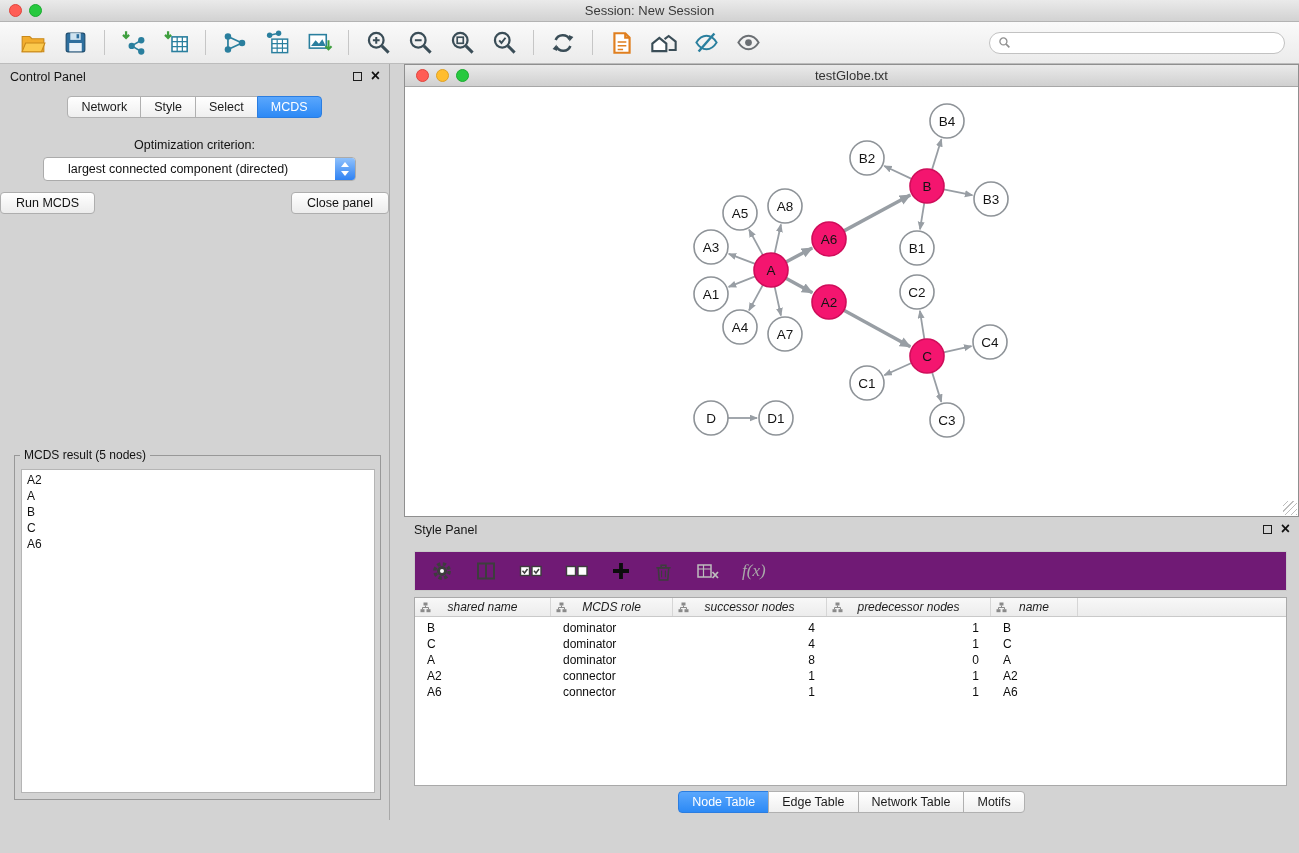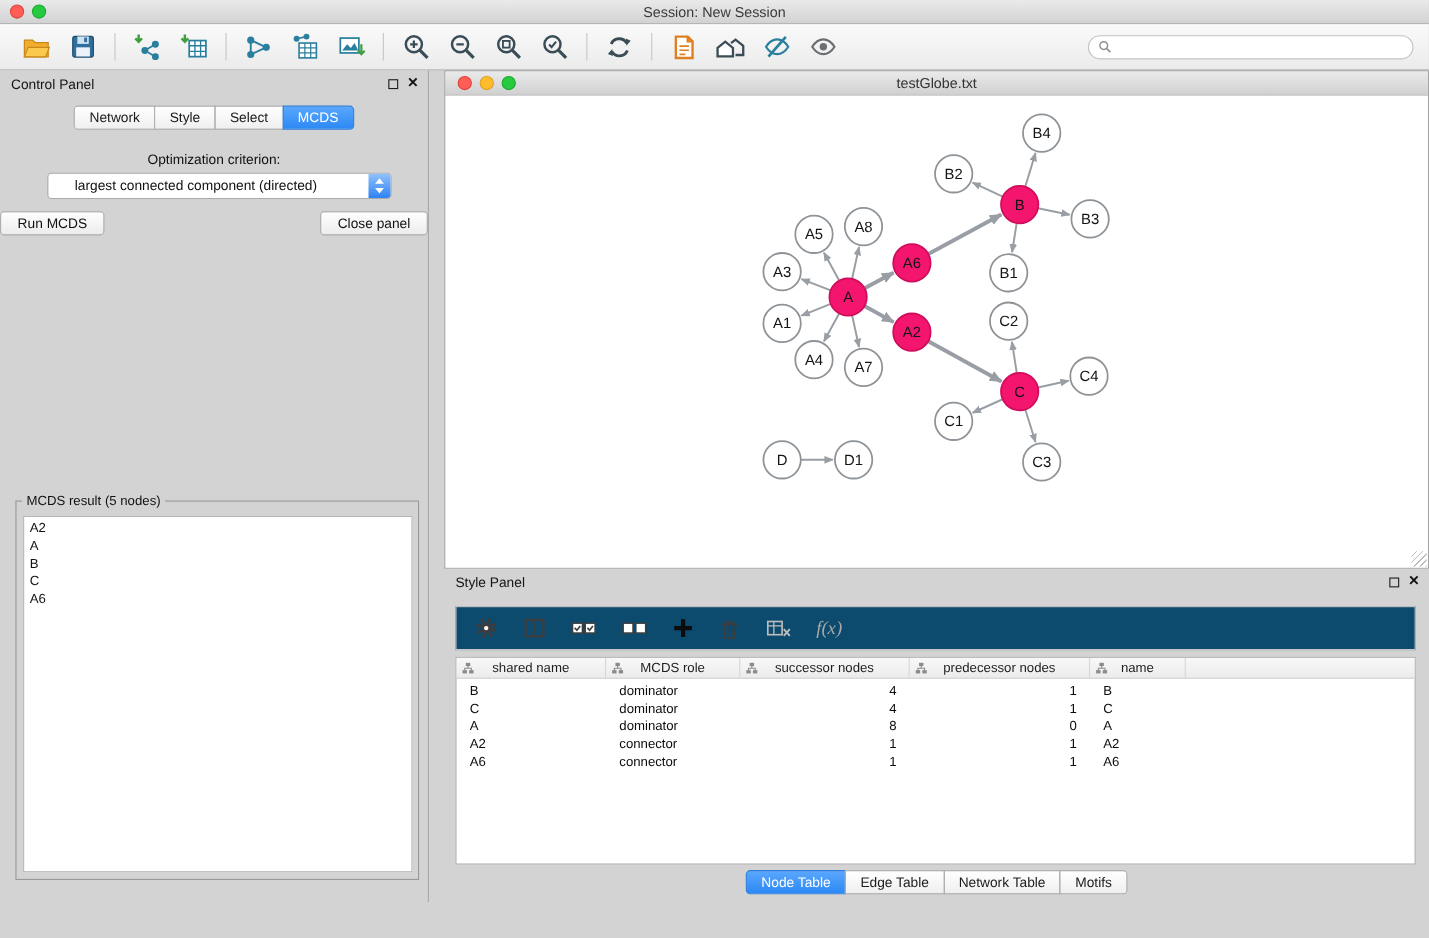--- a/index.html
+++ b/index.html
@@ -71,29 +71,29 @@
   .nw-titlebar { height:22px; background:linear-gradient(#eaeaea,#d0d0d0); border-bottom:1px solid #a7a7a7;
     position:relative; display:flex; align-items:center; }
   .nw-traffic { position:absolute; left:11px; top:4px; display:flex; gap:7px; }
   .nw-title { margin:14px auto; font-size:13px; color:#333; }
   .nw-canvas { position:absolute; left:0; top:22px; right:0; bottom:0; background:#fff; }
   .grip { position:absolute; right:1px; bottom:1px; width:14px; height:14px;
     background:repeating-linear-gradient(135deg, transparent 0 3px, #bdbdbd 3px 4px); cursor:nwse-resize; }
 
   
   .table-panel { position:absolute; left:404px; top:517px; width:895px; height:303px; background:#d3d3d3; }
-  .tp-toolbar { position:absolute; left:10px; top:34px; width:873px; height:40px; background:#0c4a6e;
+  .tp-toolbar { position:absolute; left:10px; top:34px; width:873px; height:40px; background:#701a75;
     border:1px solid #c9c9c9; display:flex; align-items:center; gap:22px; padding:0 16px; }
   .tp-ic { display:flex; align-items:center; justify-content:center; cursor:pointer; }
   .fx { font-family:"Liberation Serif", serif; font-style:italic; font-size:17px; color:#a9a9a9; }
   .nt { position:absolute; left:10px; top:80px; width:873px; height:189px; background:#fff;
     border:1px solid #a9a9a9; overflow:hidden; }
   .nt-head { display:flex; height:19px; background:linear-gradient(#f8f8f8,#ececec); border-bottom:1px solid #c9c9c9; }
   .nt-th { position:relative; display:flex; align-items:center; justify-content:center;
-    font-size:12px; color:#1d1d1d; border-right:1px solid #d6d6d6; cursor:pointer; }
+    font-size:12px; color:#1d1d1d; border-right:1px solid #d6d6d6; cursor:pointer;font-style:italic; }
   .nt-th .sort-ic { position:absolute; left:5px; top:4px; }
   .nt-body { padding-top:3px; }
   .nt-row { display:flex; height:16px; align-items:center; cursor:default; }
   .nt-td { font-size:12px; color:#0c0c0c; white-space:nowrap; overflow:hidden; }
   .tp-tabs { position:absolute; top:274px; width:100%; display:flex; justify-content:center; }
 
   
   .statusbar { position:absolute; left:0; top:820px; width:100%; height:33px; background:#d3d3d3; border-top:1px solid #ababab; }
   .sb-left-btn { position:absolute; left:10px; top:5px; width:27px; height:22px;
     background:linear-gradient(#fdfdfd,#ebebeb); border:1px solid #b0b0b0; border-radius:4px;

